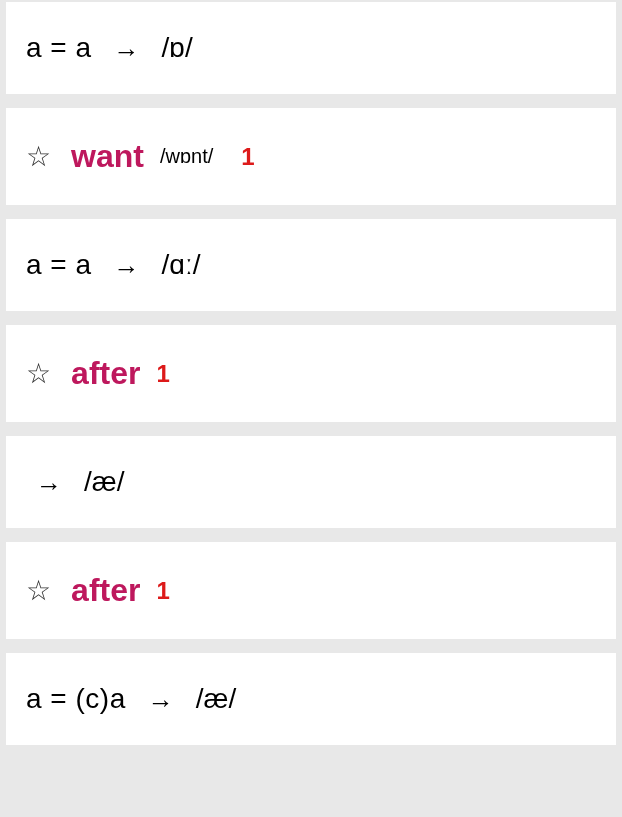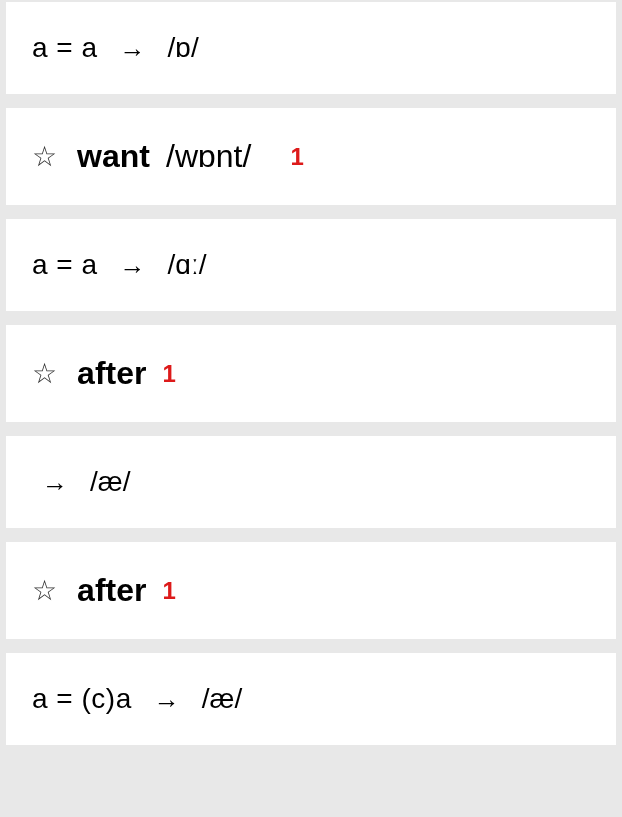--- a/index.html
+++ b/index.html
@@ -15,21 +15,21 @@
       overflow: hidden;
     }
     .container {
       display: flex;
       flex-direction: column;
       gap: 14px;
       padding: 2px 6px;
     }
     .card {
       background: #ffffff;
-      padding: 30px 26px;
+      padding: 30px 20px;
       display: flex;
       align-items: center;
       gap: 12px;
     }
     .rule-card {
       font-size: 28px;
       color: #000;
       font-weight: 400;
     }
     .rule-lhs {
@@ -47,28 +47,28 @@
     }
     .star-icon {
       font-size: 28px;
       color: #333;
       margin-right: 8px;
       line-height: 1;
     }
     .word {
       font-weight: 700;
       font-size: 32px;
-      color: #000000;
+      color: #be185d;
       margin-right: 4px;
     }
     .pron {
-      font-size: 32px;
+      font-size: 20px;
       color: #000;
       font-weight: 400;
-      margin-right: 27px;
+      margin-right: 16px;
     }
     .count {
       color: #dd1a1a;
       font-weight: 700;
       font-size: 24px;
     }
   </style>
 </head>
 <body>
 

